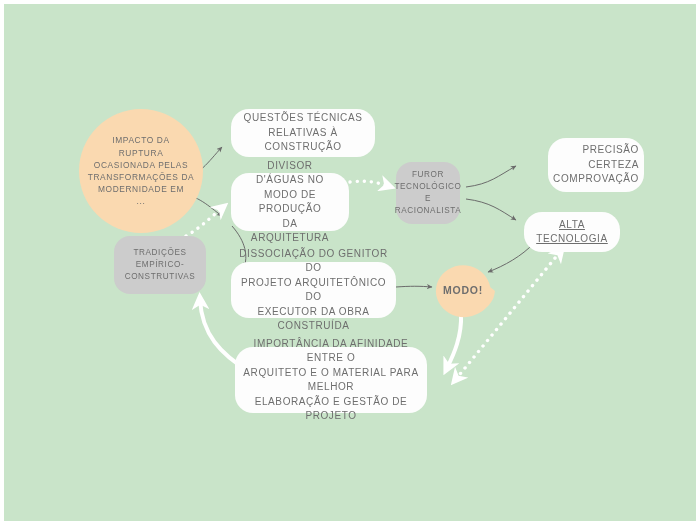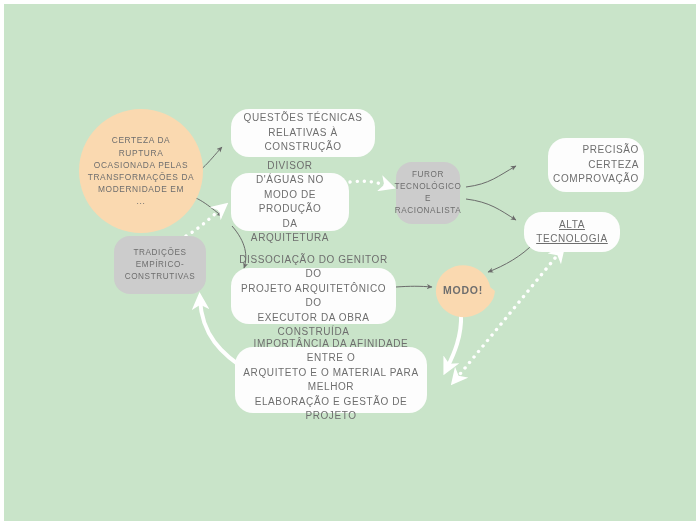--- a/index.html
+++ b/index.html
@@ -139,21 +139,21 @@
       <path d="M392,283 C406,282 416,282 428,283" fill="none" stroke="#6b6b6b" stroke-width="1" marker-end="url(#arrow-dark)"></path>
 
       <path d="M457,310 C458,332 450,350 443,364" fill="none" stroke="#ffffff" stroke-width="4" stroke-linecap="round" marker-end="url(#arrow-white-solid)"></path>
 
       <path d="M452,375 L556,248" fill="none" stroke="#ffffff" stroke-width="3.4" stroke-linecap="round" stroke-dasharray="0.1 7" marker-end="url(#arrow-white-big)" marker-start="url(#arrow-white-start)"></path>
 
       <path d="M246,368 C216,350 198,330 196,296" fill="none" stroke="#ffffff" stroke-width="4" stroke-linecap="round" marker-end="url(#arrow-white-solid)"></path>
     </svg>
 
     <div class="node circle-peach" style="left:75px; top:105px; width:124px; height:124px; padding:0 6px;">
-      <span class="label">CERTEZA DA
+      <span class="label">IMPACTO DA
 RUPTURA
 OCASIONADA PELAS
 TRANSFORMAÇÕES DA
 MODERNIDADE EM
 ...</span>
     </div>
 
     <div class="node box" style="left:227px; top:105px; width:144px; height:48px; padding:0 8px;">
       <span class="label">QUESTÕES TÉCNICAS
 RELATIVAS À CONSTRUÇÃO</span>
@@ -180,21 +180,21 @@
     <div class="node box" style="left:520px; top:208px; width:96px; height:40px; padding:0 6px;text-decoration:underline;">
       <span class="label">ALTA TECNOLOGIA</span>
     </div>
 
     <div class="node box-grey" style="left:110px; top:232px; width:92px; height:58px; padding:4px 6px;">
       <span class="label">TRADIÇÕES
 EMPÍRICO-
 CONSTRUTIVAS</span>
     </div>
 
-    <div class="node box" style="left:227px; top:264px; width:165px; height:56px; padding:0 8px;">
+    <div class="node box" style="left:227px; top:258px; width:165px; height:56px; padding:0 8px;">
       <span class="label">DISSOCIAÇÃO DO GENITOR DO
 PROJETO ARQUITETÔNICO DO
 EXECUTOR DA OBRA CONSTRUÍDA</span>
     </div>
 
     <div class="node burst" style="left:427px; top:255px; width:64px; height:64px;">
       <span class="label">MODO!</span>
     </div>
 
     <div class="node box" style="left:231px; top:343px; width:192px; height:66px; padding:16px 8px;">

